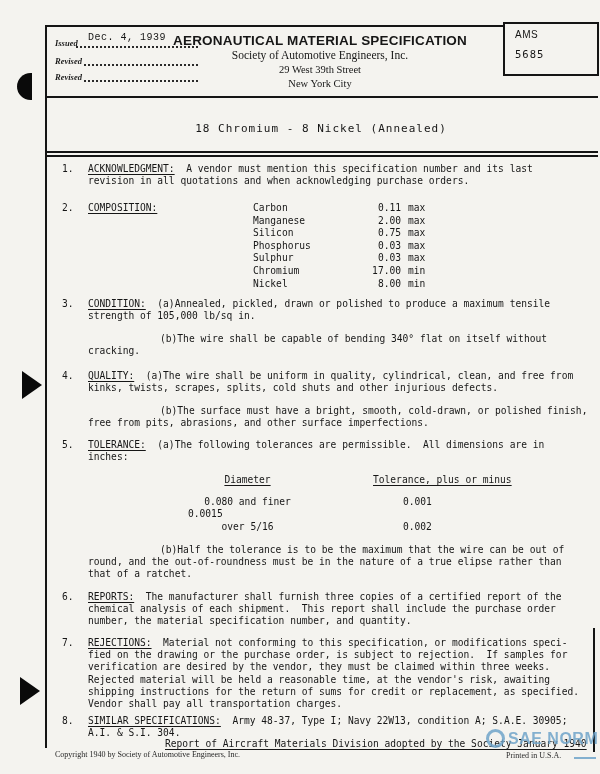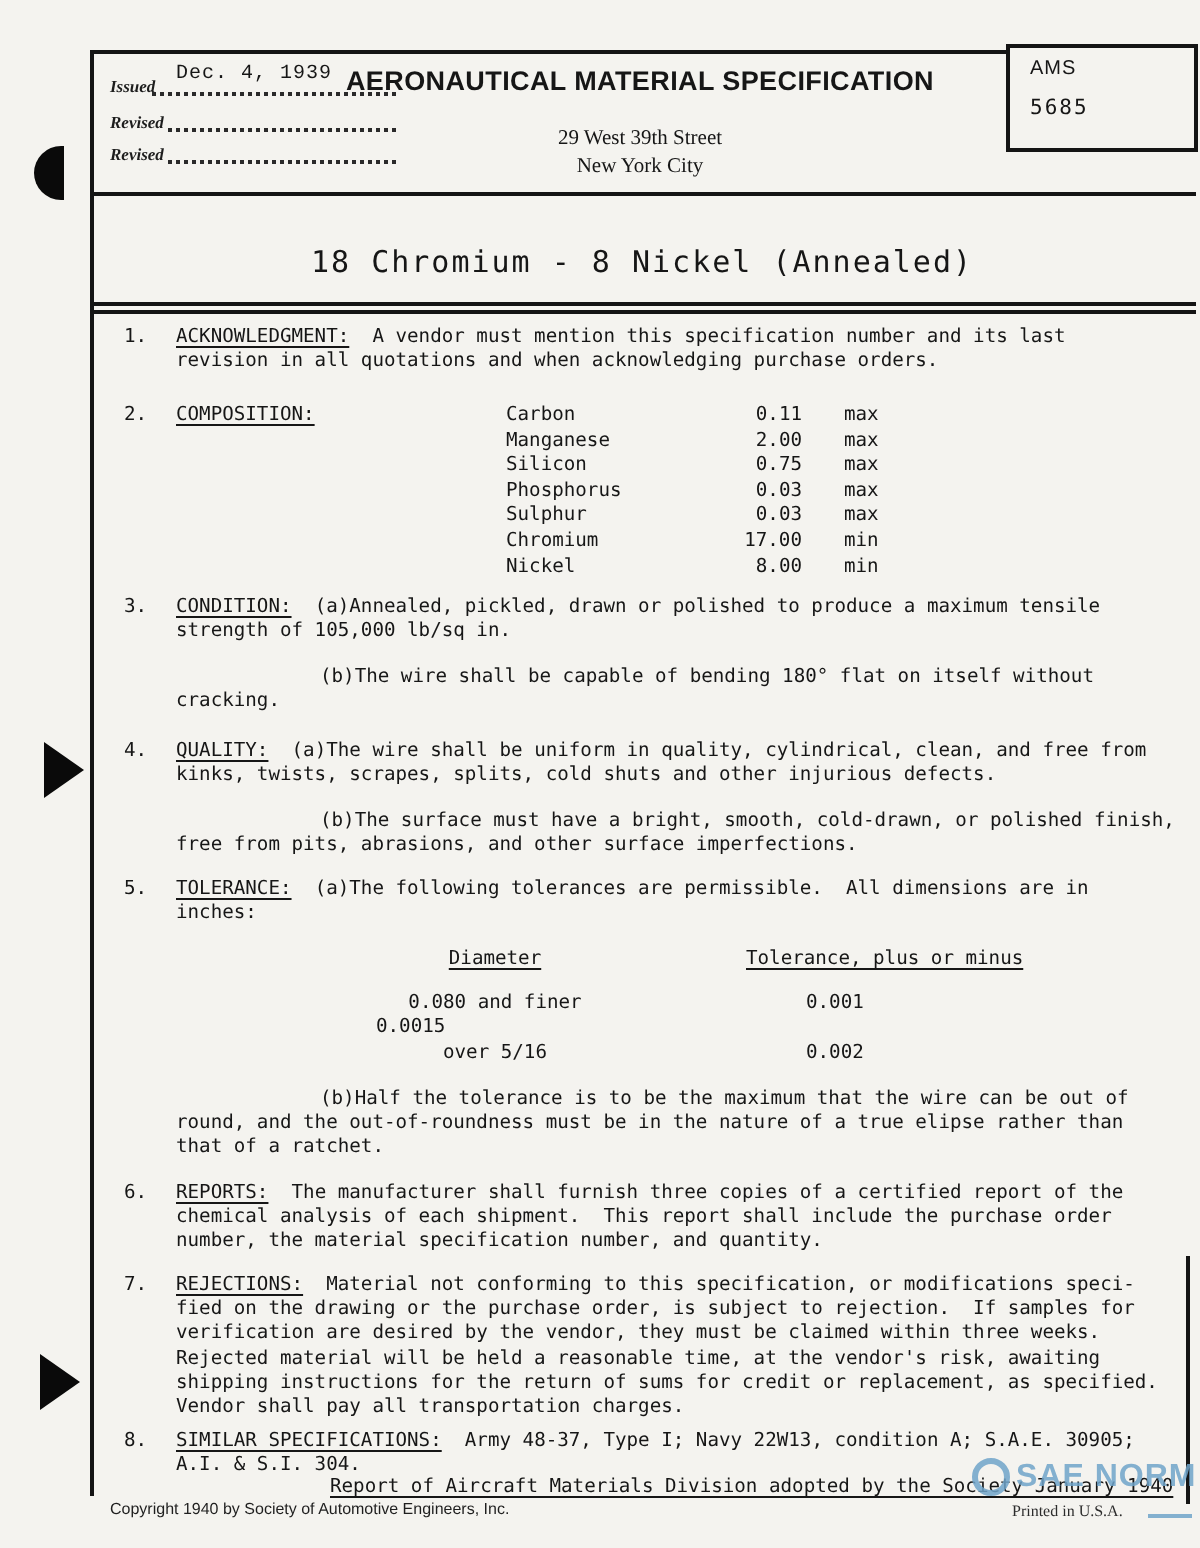--- a/index.html
+++ b/index.html
@@ -16,52 +16,52 @@
   .org{position:absolute;left:120px;width:400px;text-align:center;}
   .org-title{font-family:"Liberation Sans",sans-serif;font-weight:bold;font-size:13.5px;letter-spacing:.2px;}
   .org-serif{font-family:"Liberation Serif",serif;}
   .ams-box{position:absolute;left:503px;top:22px;width:92px;height:50px;border:2px solid #141414;background:#f4f3ef;}
   .ams-box .a1{position:absolute;left:10px;top:5px;font-family:"Liberation Sans",sans-serif;font-size:10px;letter-spacing:.5px;}
   .ams-box .a2{position:absolute;left:10px;top:24px;font-size:10.5px;letter-spacing:1px;}
 
   
   .doc-title{position:absolute;left:45px;width:552px;text-align:center;
              font-size:10.5px;font-weight:bold;letter-spacing:7px;}
-  .doc-sub{position:absolute;left:45px;width:552px;text-align:center;font-size:15px;letter-spacing:1px;}
+  .doc-sub{position:absolute;left:45px;width:552px;text-align:center;font-size:11px;letter-spacing:1px;}
 
   
   .sec{position:absolute;left:62px;width:535px;padding-left:26px;text-indent:-26px;
        font-size:9.6px;line-height:12.2px;}
   .sec .num{display:inline-block;width:26px;text-indent:0;}
   .sec .head{text-decoration:underline;text-underline-offset:2px;}
   .sec .txt{white-space:pre-wrap;}
   .bpara{position:absolute;left:88px;width:502px;text-indent:72px;
          font-size:9.6px;line-height:12.2px;white-space:pre-wrap;}
 
   
   .comp{position:absolute;left:253px;top:202px;font-size:9.6px;line-height:12.6px;}
   .comp .row{display:flex;}
   .comp .n{width:103px;}
   .comp .v{width:45px;text-align:right;}
-  .comp .l{margin-left:21px;}
+  .comp .l{margin-left:7px;}
 
   
   .tol{position:absolute;left:140px;top:474px;font-size:9.6px;line-height:12.2px;}
   .tol .hdr{display:flex;}
   .tol .c1{width:215px;text-align:center;}
   .tol .c2{padding-left:30px;margin-left:18px;}
   .tol .u{text-decoration:underline;text-underline-offset:2px;}
   .tol .rows{margin-top:10px;}
   .tol .row{display:flex;}
 
   .note-line{position:absolute;left:165px;top:738px;font-size:9.6px;
              text-decoration:underline;text-underline-offset:2px;}
 
   
-  .copyright{position:absolute;left:55px;top:750px;font-family:Liberation Sans, sans-serif;font-size:8px;color:#1f1f1f;}
+  .copyright{position:absolute;left:55px;top:750px;font-family:Liberation Serif, serif;font-size:8px;color:#1f1f1f;}
   .printed{position:absolute;left:506px;top:751px;font-family:"Liberation Serif",serif;font-size:8px;color:#2c2c2c;}
   .wm{position:absolute;left:486px;top:729px;display:flex;align-items:center;gap:3px;
       font-family:"Liberation Sans",sans-serif;font-weight:800;font-size:16px;letter-spacing:.5px;
       color:rgba(111,163,201,.85);}
   .wm-circle{width:13px;height:13px;border:3px solid rgba(111,163,201,.85);border-radius:50%;}
   .wm-dash{position:absolute;left:574px;top:757px;width:22px;height:2px;background:rgba(111,163,201,.85);}
 
   
   .semi{position:absolute;left:17px;top:73px;width:15px;height:27px;background:#0a0a0a;border-radius:14px 0 0 14px;}
   .tri{position:absolute;width:0;height:0;border-left:20px solid #0a0a0a;
@@ -85,20 +85,21 @@
 
   <div class="lbl" style="left:55px;top:38px;">Issued</div>
   <div class="issued-val" style="left:88px;top:32px;">Dec. 4, 1939</div>
   <div class="dots" style="left:76px;top:46px;width:122px;"></div>
   <div class="lbl" style="left:55px;top:56px;">Revised</div>
   <div class="dots" style="left:84px;top:64px;width:114px;"></div>
   <div class="lbl" style="left:55px;top:72px;">Revised</div>
   <div class="dots" style="left:84px;top:80px;width:114px;"></div>
 
   <div class="org org-title" style="top:33px;">AERONAUTICAL MATERIAL SPECIFICATION</div>
+  <div class="org org-serif" style="top:49px;font-size:11.5px;">Society of Automotive Engineers, Inc.</div>
   <div class="org org-serif" style="top:64px;font-size:10.5px;">29 West 39th Street</div>
   <div class="org org-serif" style="top:78px;font-size:10.5px;">New York City</div>
 
   <div class="ams-box">
     <div class="a1">AMS</div>
     <div class="a2">5685</div>
   </div>
 
   <div class="doc-sub" style="top:122px;">18 Chromium - 8 Nickel (Annealed)</div>
 
@@ -145,21 +146,21 @@
         <span class="n">Nickel</span>
         <span class="v">8.00</span>
         <span class="l">min</span>
       </div>
   </div>
 
   <div class="sec" style="top:298px;">
     <span class="num">3.</span><span class="head">CONDITION:</span><span class="txt">  (a)Annealed, pickled, drawn or polished to produce a maximum tensile
 strength of 105,000 lb/sq in.</span>
   </div>
-  <div class="bpara" style="top:333px;">(b)The wire shall be capable of bending 180° flat on itself without
+  <div class="bpara" style="top:333px;">(b)The wire shall be capable of bending 340° flat on itself without
 cracking.</div>
 
   <div class="sec" style="top:370px;">
     <span class="num">4.</span><span class="head">QUALITY:</span><span class="txt">  (a)The wire shall be uniform in quality, cylindrical, clean, and free from
 kinks, twists, scrapes, splits, cold shuts and other injurious defects.</span>
   </div>
   <div class="bpara" style="top:405px;">(b)The surface must have a bright, smooth, cold-drawn, or polished finish,
 free from pits, abrasions, and other surface imperfections.</div>
 
   <div class="sec" style="top:439px;">

